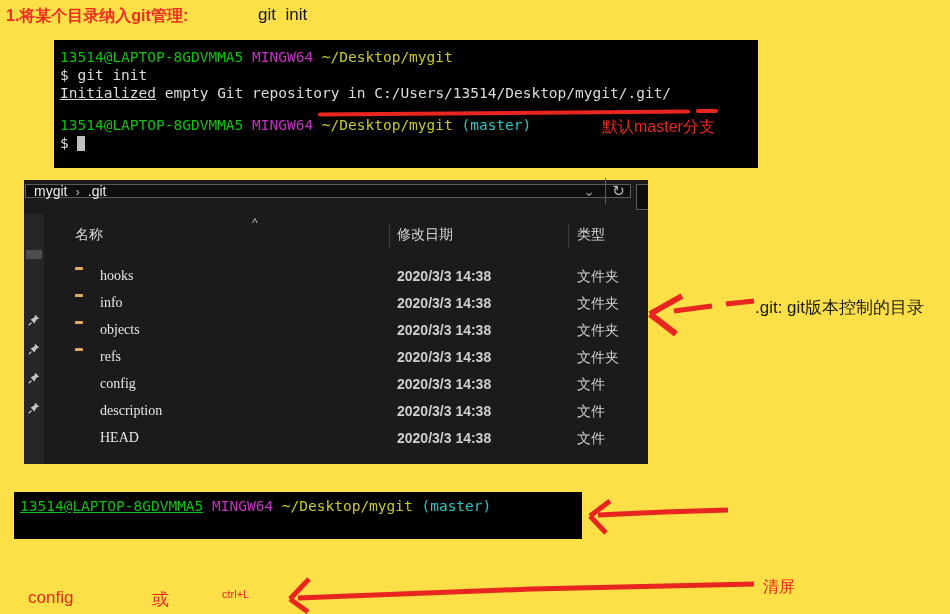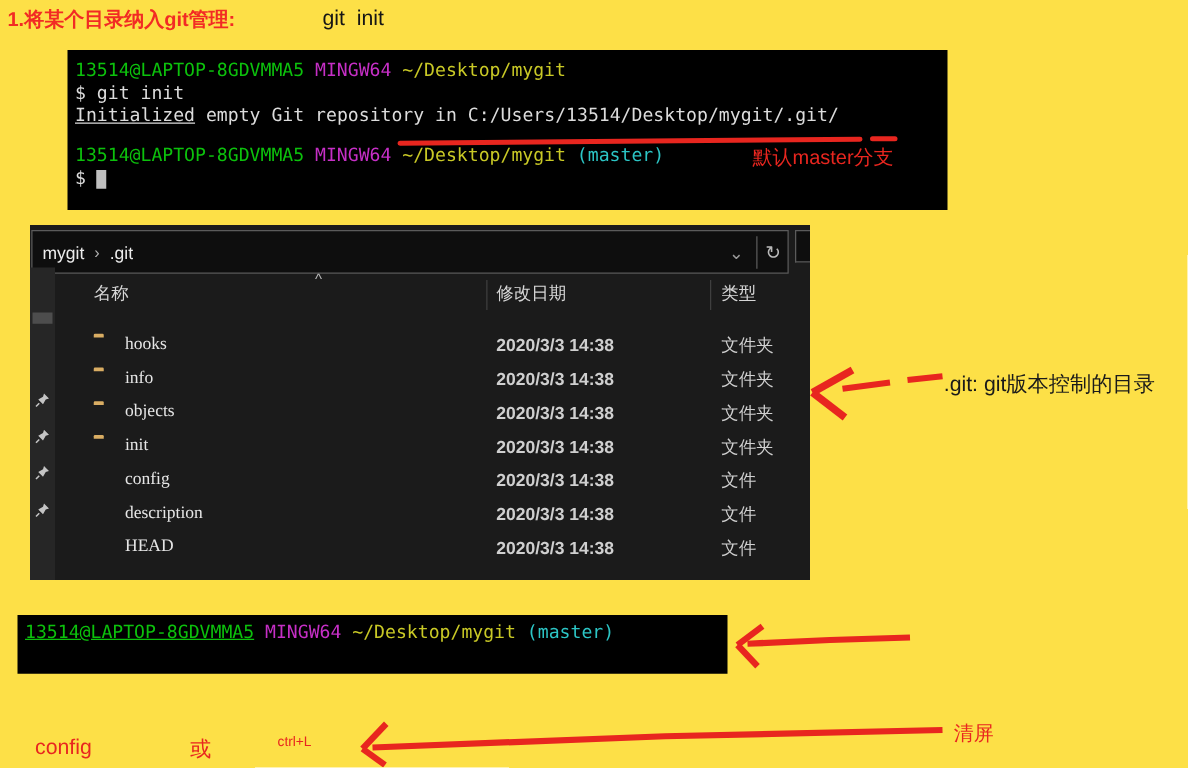--- a/index.html
+++ b/index.html
@@ -34,21 +34,21 @@
   .uline   { text-decoration:underline; }
   .cursor  { display:inline-block; width:8px; height:15px; background:#c0c0c0;
              vertical-align:text-bottom; margin-left:8.7px; }
   .t-annot { position:absolute; left:548px; top:78px; color:#e8261f;
              font-family:"Liberation Sans", sans-serif; font-size:16px; }
 
   .red-seg { background:#e8261f; height:4px; border-radius:2px; }
 
   
   .explorer { left:24px; top:180px; width:624px; height:284px; background:#1b1b1b; }
-  .addr-bar { position:absolute; left:1px; top:4px; width:606px; height:35px;
+  .addr-bar { position:absolute; left:1px; top:4px; width:606px; height:14px;
               background:#0e0e0e; border:1px solid #5b5b5b;
               display:flex; align-items:center; color:#ececec; font-size:14px; }
   .crumbs { display:flex; align-items:center; padding-left:8px; flex:1; }
   .crumb-sep { color:#b0b0b0; margin:0 8px; font-size:13px; }
   .bar-caret { color:#9a9a9a; font-size:14px; margin-right:10px; }
   .bar-refresh { width:26px; height:26px; margin-right:-1px; border-left:1px solid #5b5b5b;
                  display:flex; align-items:center; justify-content:center;
                  color:#b9b9b9; font-size:15px; }
   .search-stub { position:absolute; left:612px; top:4px; width:12px; height:26px;
                  background:#0e0e0e; border:1px solid #5b5b5b; border-right:none; }
@@ -156,21 +156,21 @@
         <span class="ty">文件夹</span>
       </div>
       <div class="row">
         <span class="icon"><span class="folder-ic"></span></span>
         <span class="nm">objects</span>
         <span class="dt">2020/3/3 14:38</span>
         <span class="ty">文件夹</span>
       </div>
       <div class="row">
         <span class="icon"><span class="folder-ic"></span></span>
-        <span class="nm">init</span>
+        <span class="nm">refs</span>
         <span class="dt">2020/3/3 14:38</span>
         <span class="ty">文件夹</span>
       </div>
       <div class="row">
         <span class="icon"><span class="file-ic"></span></span>
         <span class="nm">config</span>
         <span class="dt">2020/3/3 14:38</span>
         <span class="ty">文件</span>
       </div>
       <div class="row">

